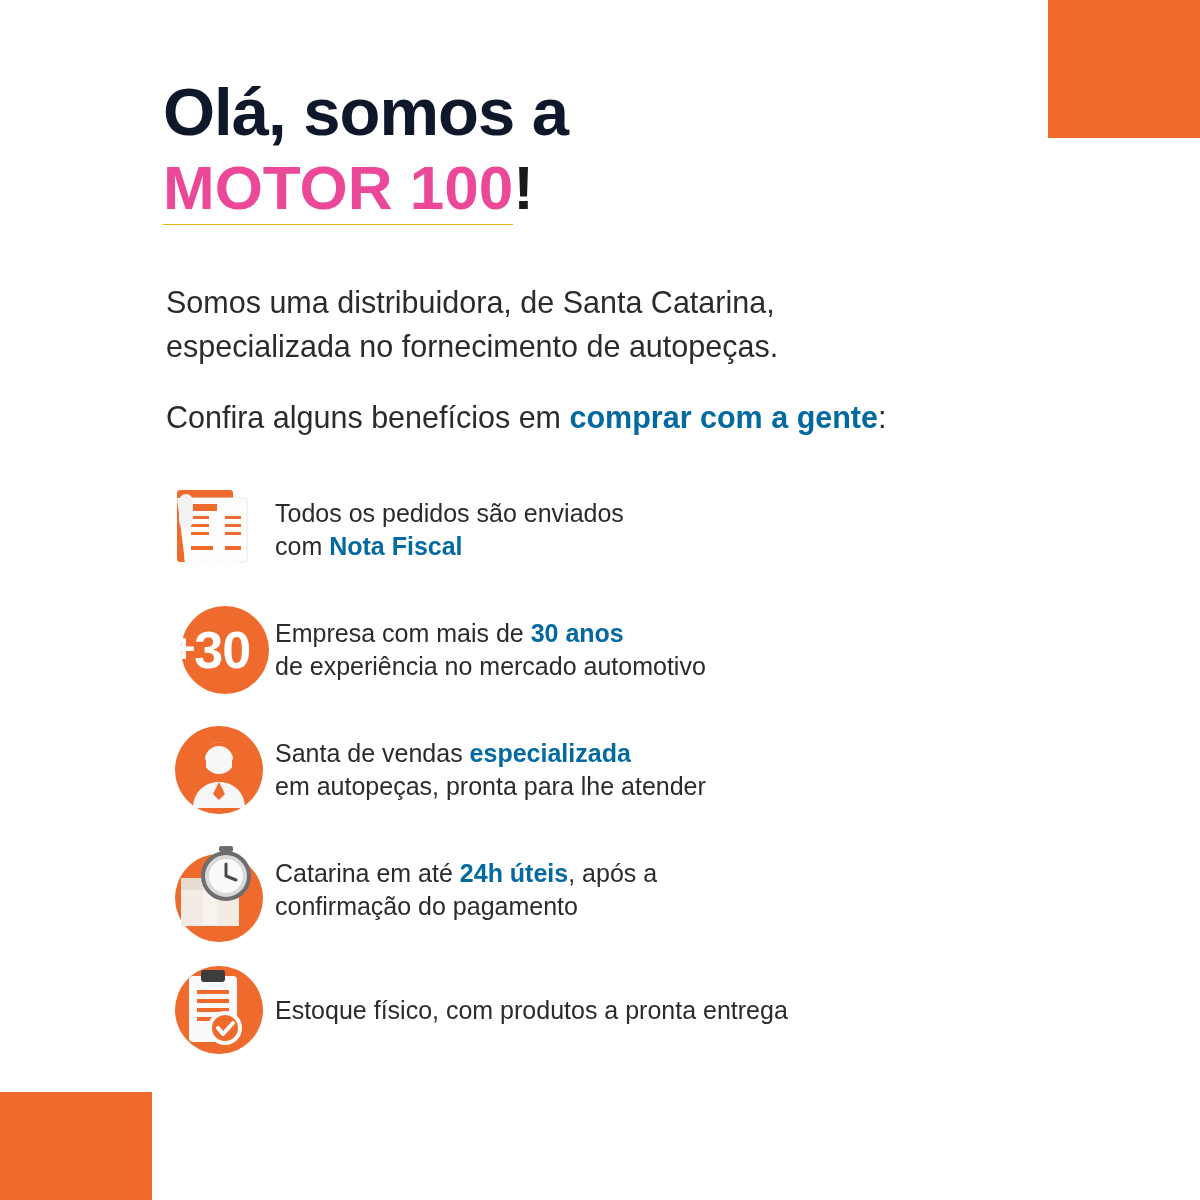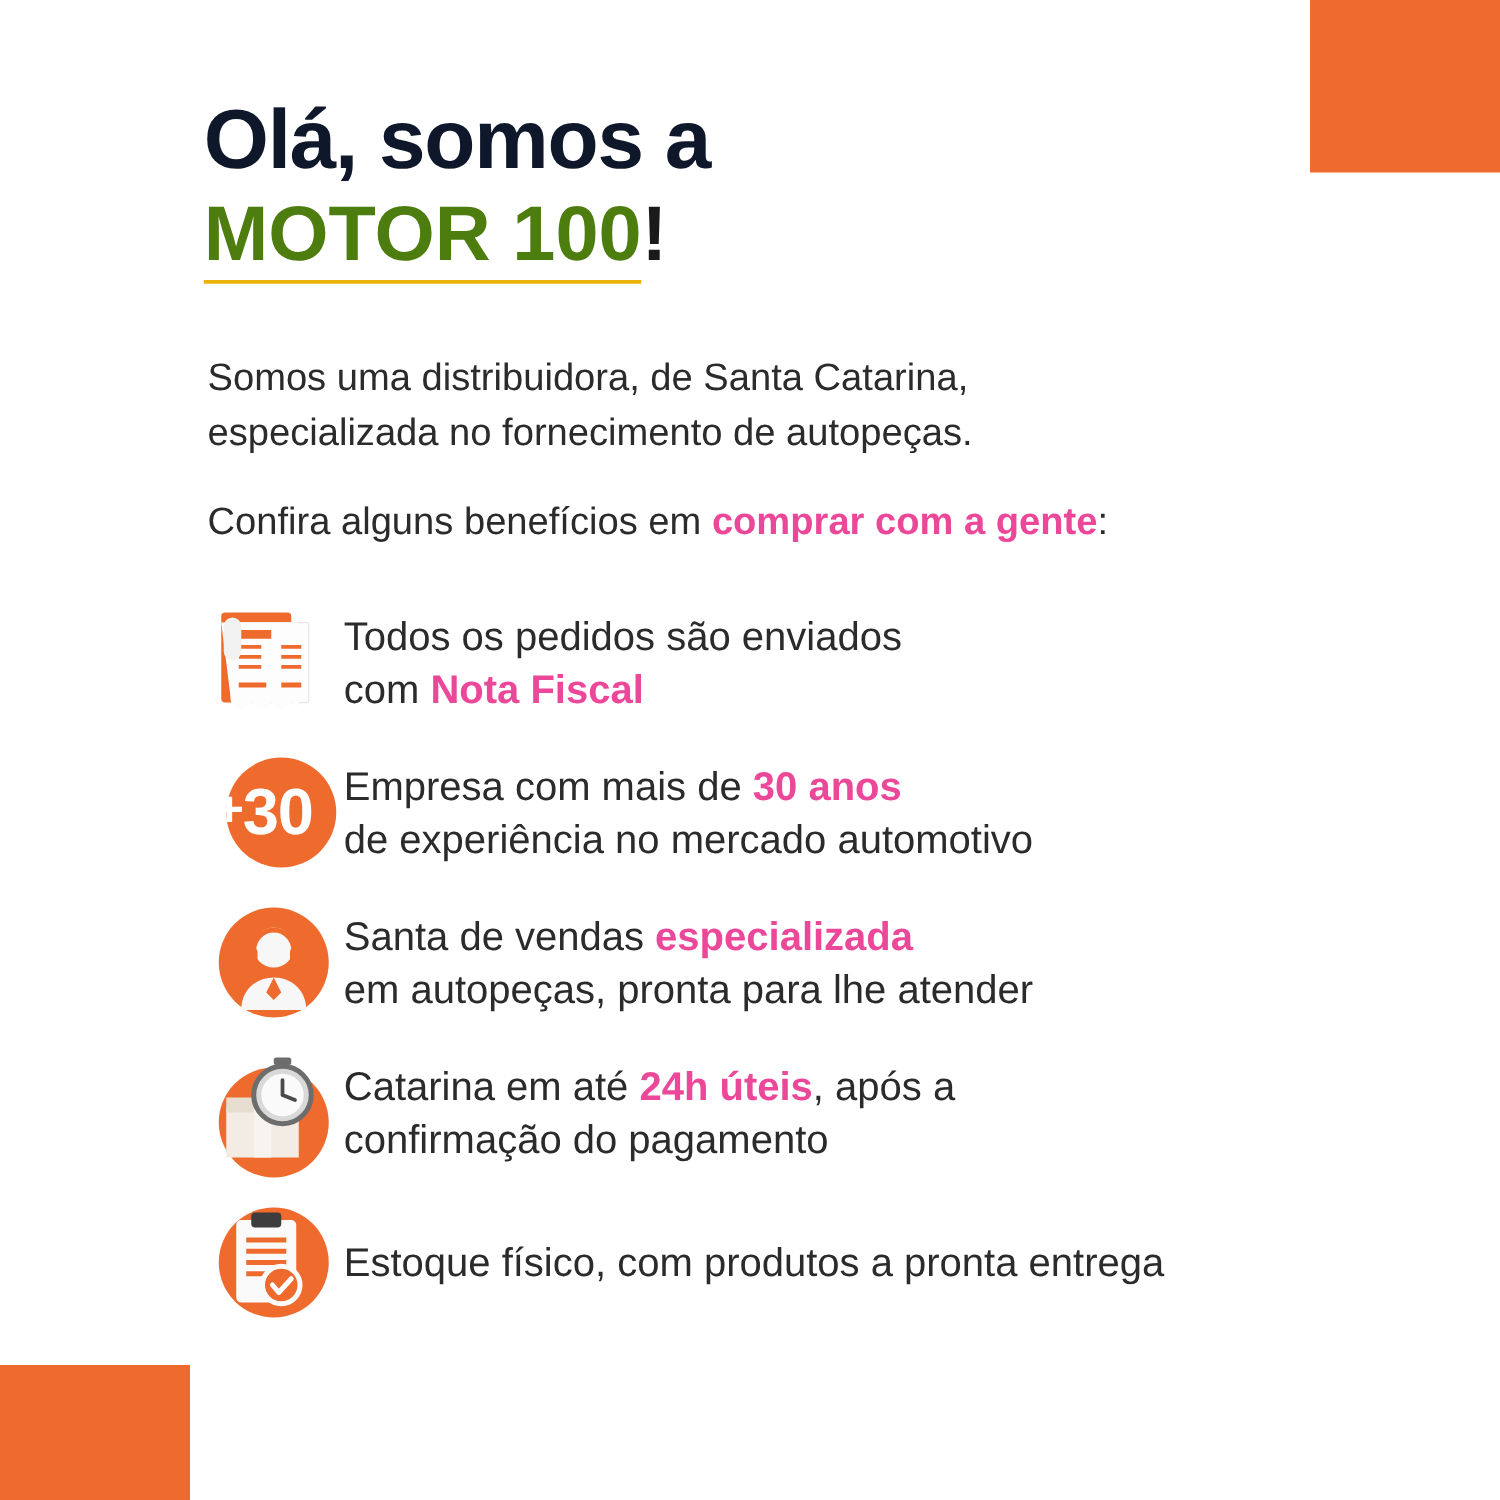--- a/index.html
+++ b/index.html
@@ -45,22 +45,22 @@
   .headline .line2 {
     margin-top:10px;
     font-size:62px;
     font-weight:bold;
     color:#1a1a1a;
     letter-spacing:0px;
     line-height:1.05;
     white-space:nowrap;
   }
   .headline .brand {
-    color:#4d7c0f;
-    border-bottom:3px solid #eab308;
+    color:#ec4899;
+    border-bottom:1px solid #eab308;
     padding-bottom:2px;
     margin-top:13px;
   }
   .headline .bang {
     color:#1a1a1a;
   }
 
   
   .intro {
     position:absolute;
@@ -72,21 +72,21 @@
   }
   .subline {
     position:absolute;
     left:166px; top:396px;
     width:960px;
     font-size:30.5px;
     color:#2b2b2b;
     line-height:1.4;
     white-space:nowrap;
   }
-  .accent { color:#ec4899; font-weight:bold; }
+  .accent { color:#0369a1; font-weight:bold; }
 
   
   .benefits {
     position:absolute;
     left:163px; top:470px;
     width:1000px;
   }
   .benefit {
     display:flex;
     align-items:center;
@@ -95,21 +95,21 @@
   .benefit .icon-wrap {
     width:100px;
     min-width:100px;
     height:100px;
     position:relative;
     display:flex;
     align-items:center;
     justify-content:center;
   }
   .benefit .text {
-    font-size:32px;
+    font-size:25px;
     color:#2b2b2b;
     line-height:1.32;
     padding-left:12px;
   }
   .benefit .text .accent { font-weight:bold; }
 
   
   .circle {
     position:absolute;
     left:12px; top:6px;

